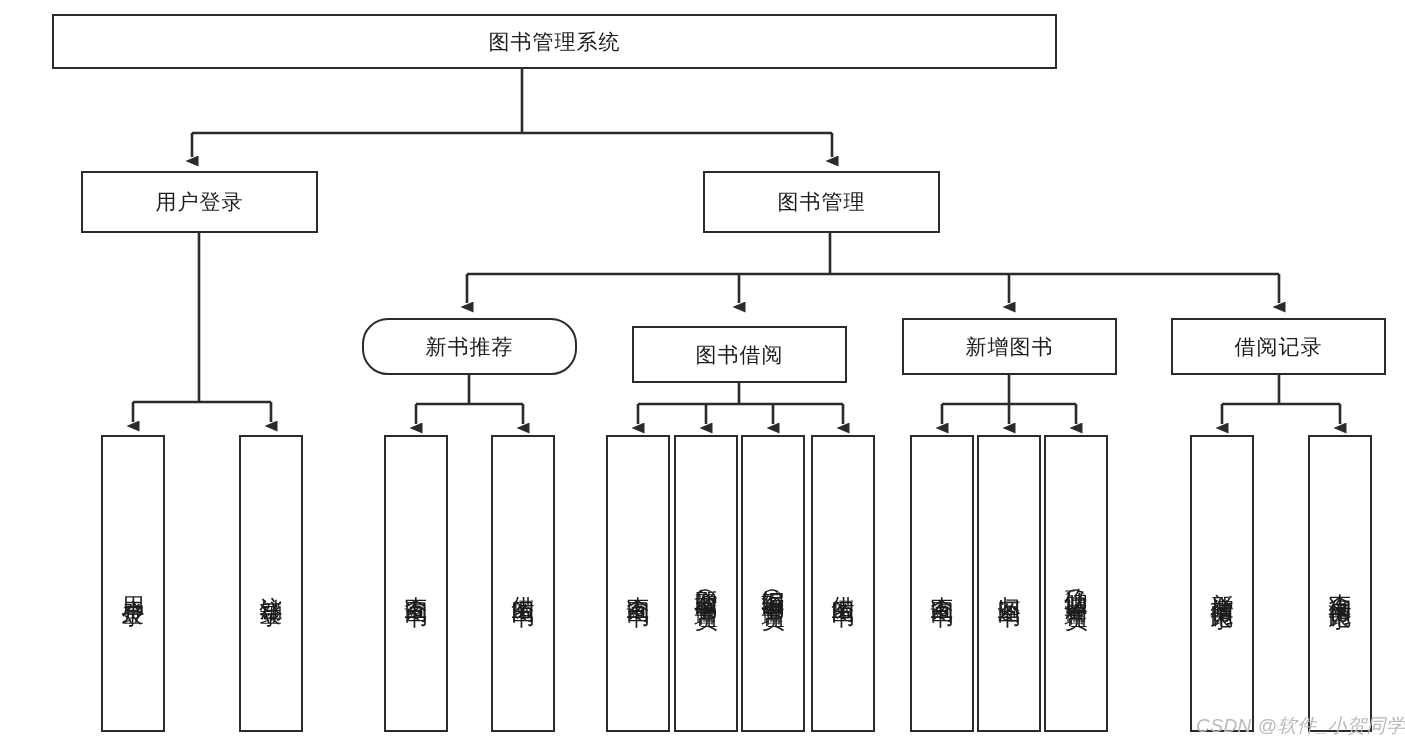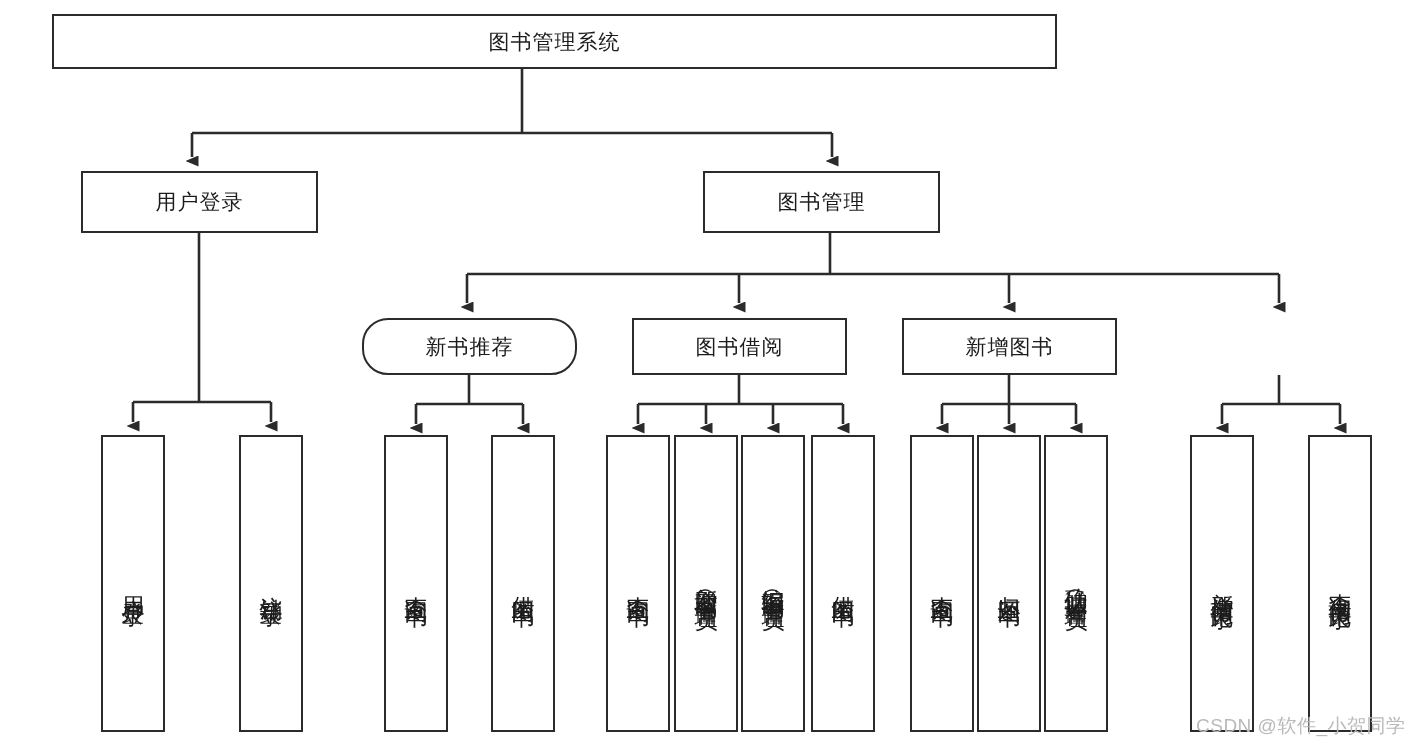--- a/index.html
+++ b/index.html
@@ -54,20 +54,21 @@
     white-space:nowrap;
     max-height:280px;
   }
   .watermark{
     position:absolute;
     color:#b9b9b9;
     font-size:19px;
     letter-spacing:0.5px;
     white-space:nowrap;
     user-select:none;
+    font-style:italic;
   }
 </style>
 </head>
 <body>
 
 <div id="stage">
 
   <svg id="wires" viewBox="0 0 1405 747" xmlns="http://www.w3.org/2000/svg">
     <defs>
       <marker id="ah" markerWidth="11" markerHeight="13" refX="1.5" refY="6.5" orient="auto" markerUnits="userSpaceOnUse">
@@ -125,25 +126,28 @@
   <div class="node h" style="left:81px; top:171px; width:237px; height:62px;">
     <span>用户登录</span>
   </div>
   <div class="node h" style="left:703px; top:171px; width:237px; height:62px;">
     <span>图书管理</span>
   </div>
 
   <div class="node h" style="left:362px; top:318px; width:215px; height:57px;border-radius:26px;">
     <span>新书推荐</span>
   </div>
-  <div class="node h" style="left:632px; top:318px; width:215px; height:57px;">
+  <div class="node h" style="left:632px; top:326px; width:215px; height:57px;">
     <span>图书借阅</span>
   </div>
   <div class="node h" style="left:902px; top:318px; width:215px; height:57px;">
     <span>新增图书</span>
+  </div>
+  <div class="node h" style="left:1171px; top:318px; width:215px; height:57px;">
+    <span>借阅记录</span>
   </div>
 
   <div class="node v" style="left:101px; top:435px; width:64px; height:297px;">
     <span class="vtext">用户登录</span>
   </div>
   <div class="node v" style="left:239px; top:435px; width:64px; height:297px;">
     <span class="vtext">注销登录</span>
   </div>
 
   <div class="node v" style="left:384px; top:435px; width:64px; height:297px;">

